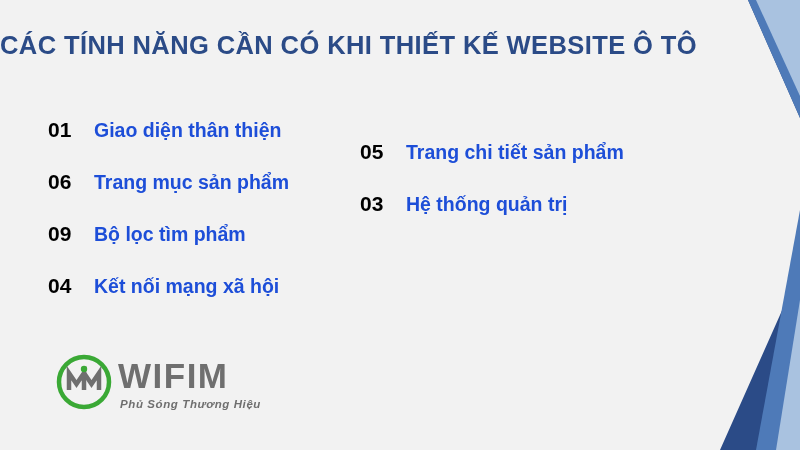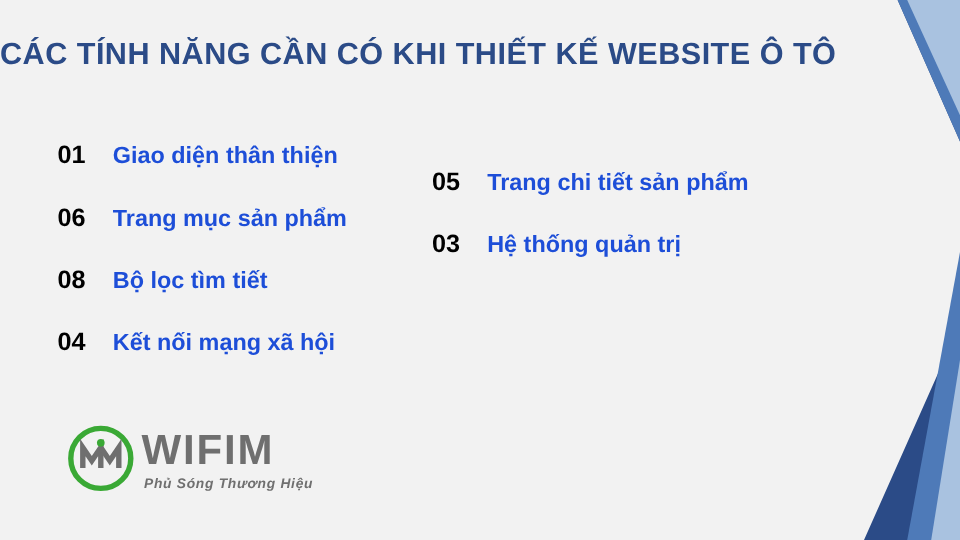--- a/index.html
+++ b/index.html
@@ -142,22 +142,22 @@
   <div class="col" id="col-left">
     <div class="item">
       <span class="num">01</span>
       <span class="txt">Giao diện thân thiện</span>
     </div>
     <div class="item">
       <span class="num">06</span>
       <span class="txt">Trang mục sản phẩm</span>
     </div>
     <div class="item">
-      <span class="num">08</span>
-      <span class="txt">Bộ lọc tìm tiết</span>
+      <span class="num">09</span>
+      <span class="txt">Bộ lọc tìm phẩm</span>
     </div>
     <div class="item">
       <span class="num">04</span>
       <span class="txt">Kết nối mạng xã hội</span>
     </div>
   </div>
 
   <div class="col" id="col-right">
     <div class="item">
       <span class="num">05</span>

